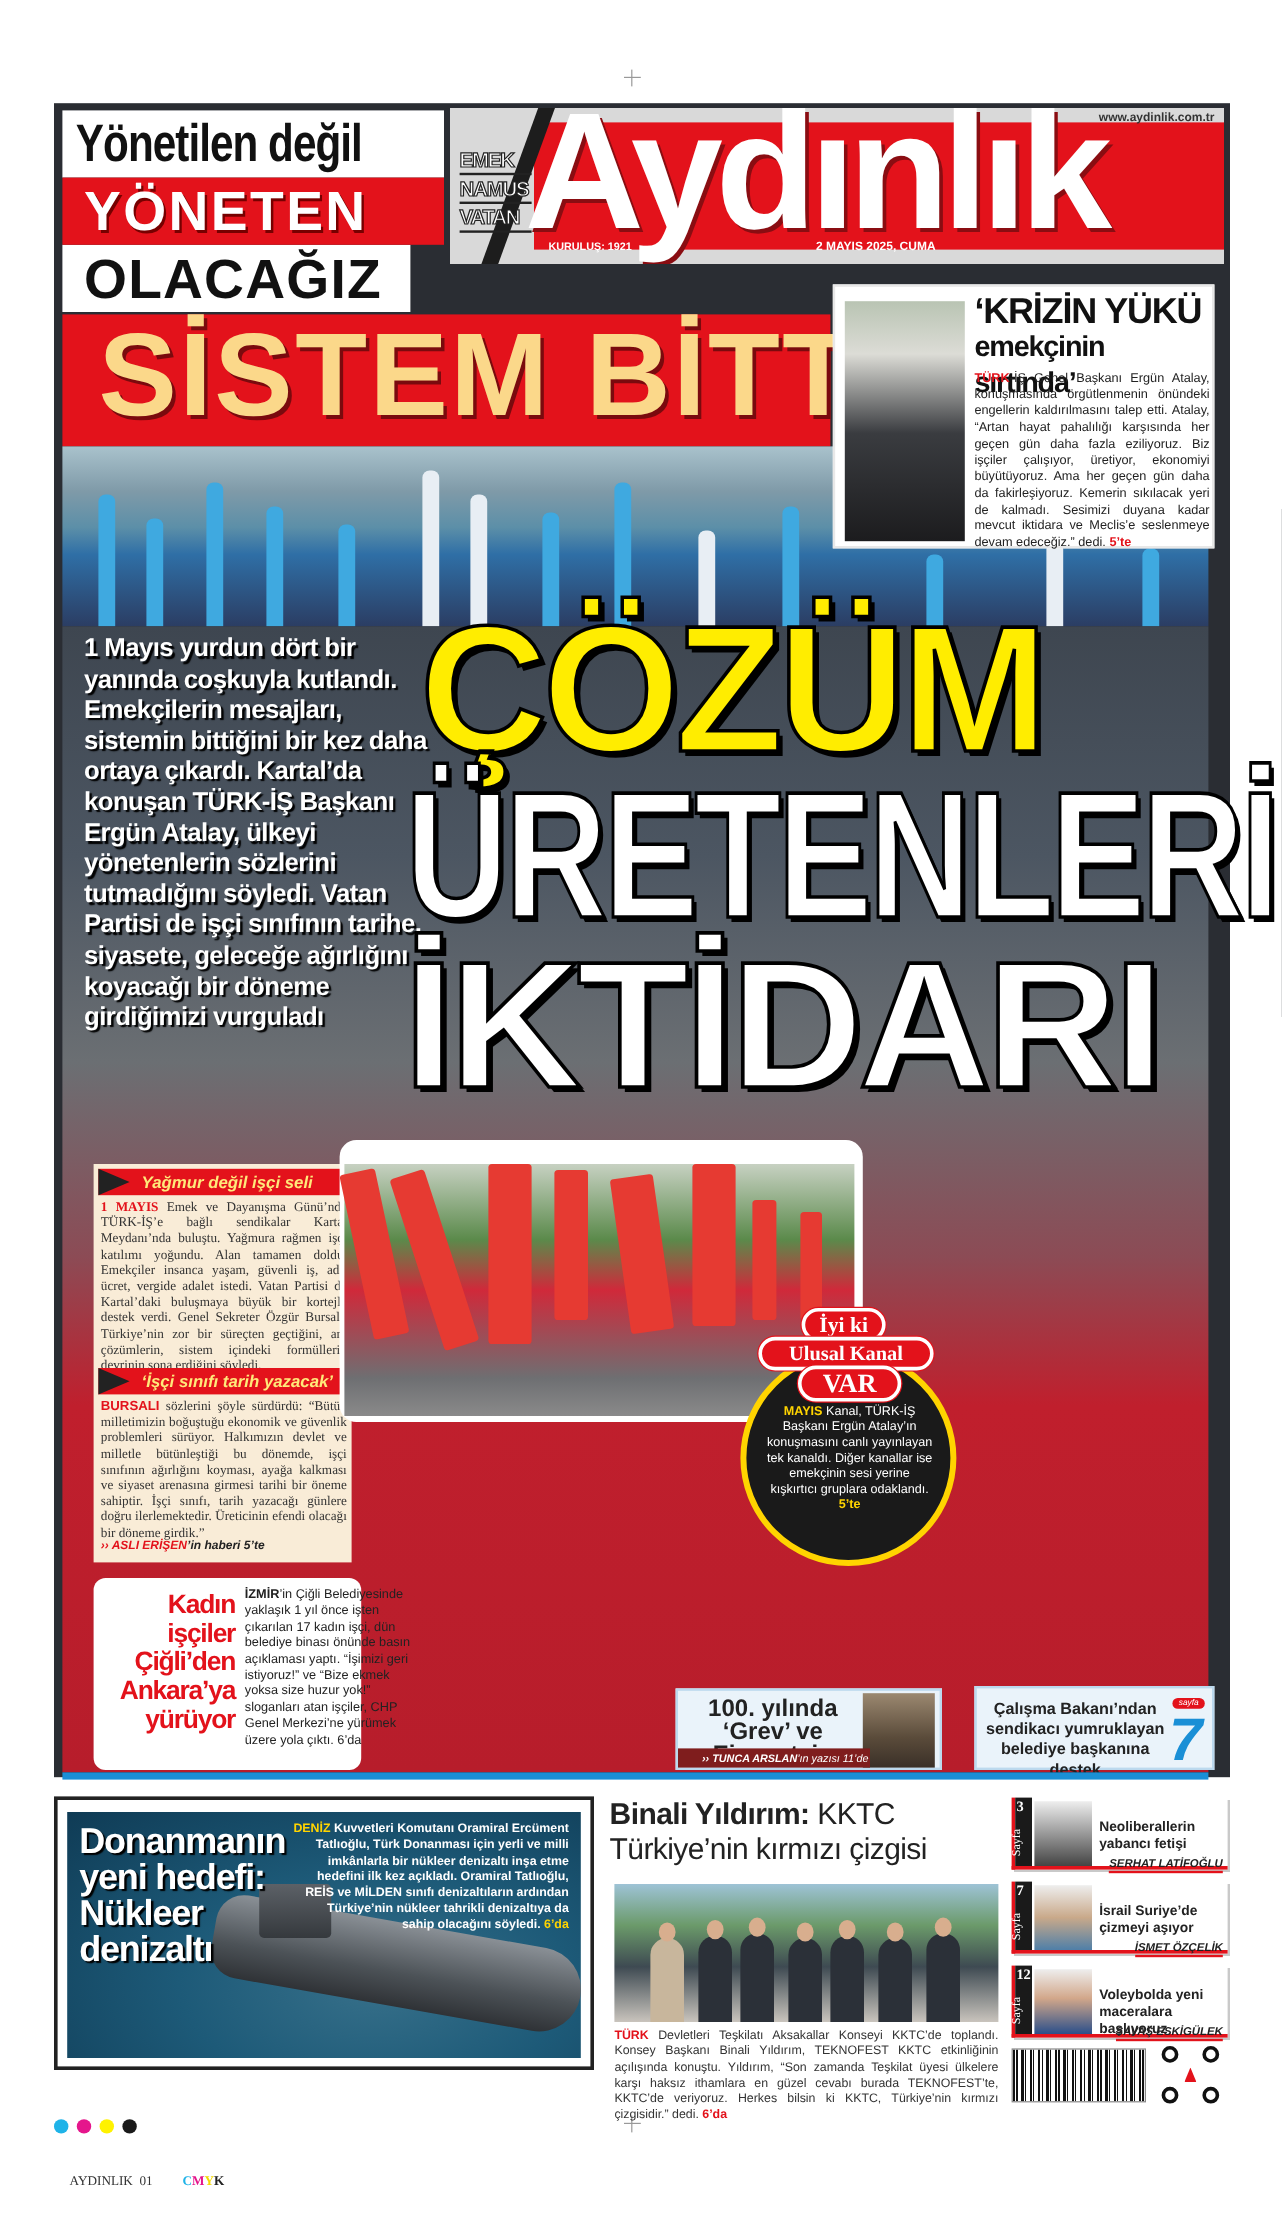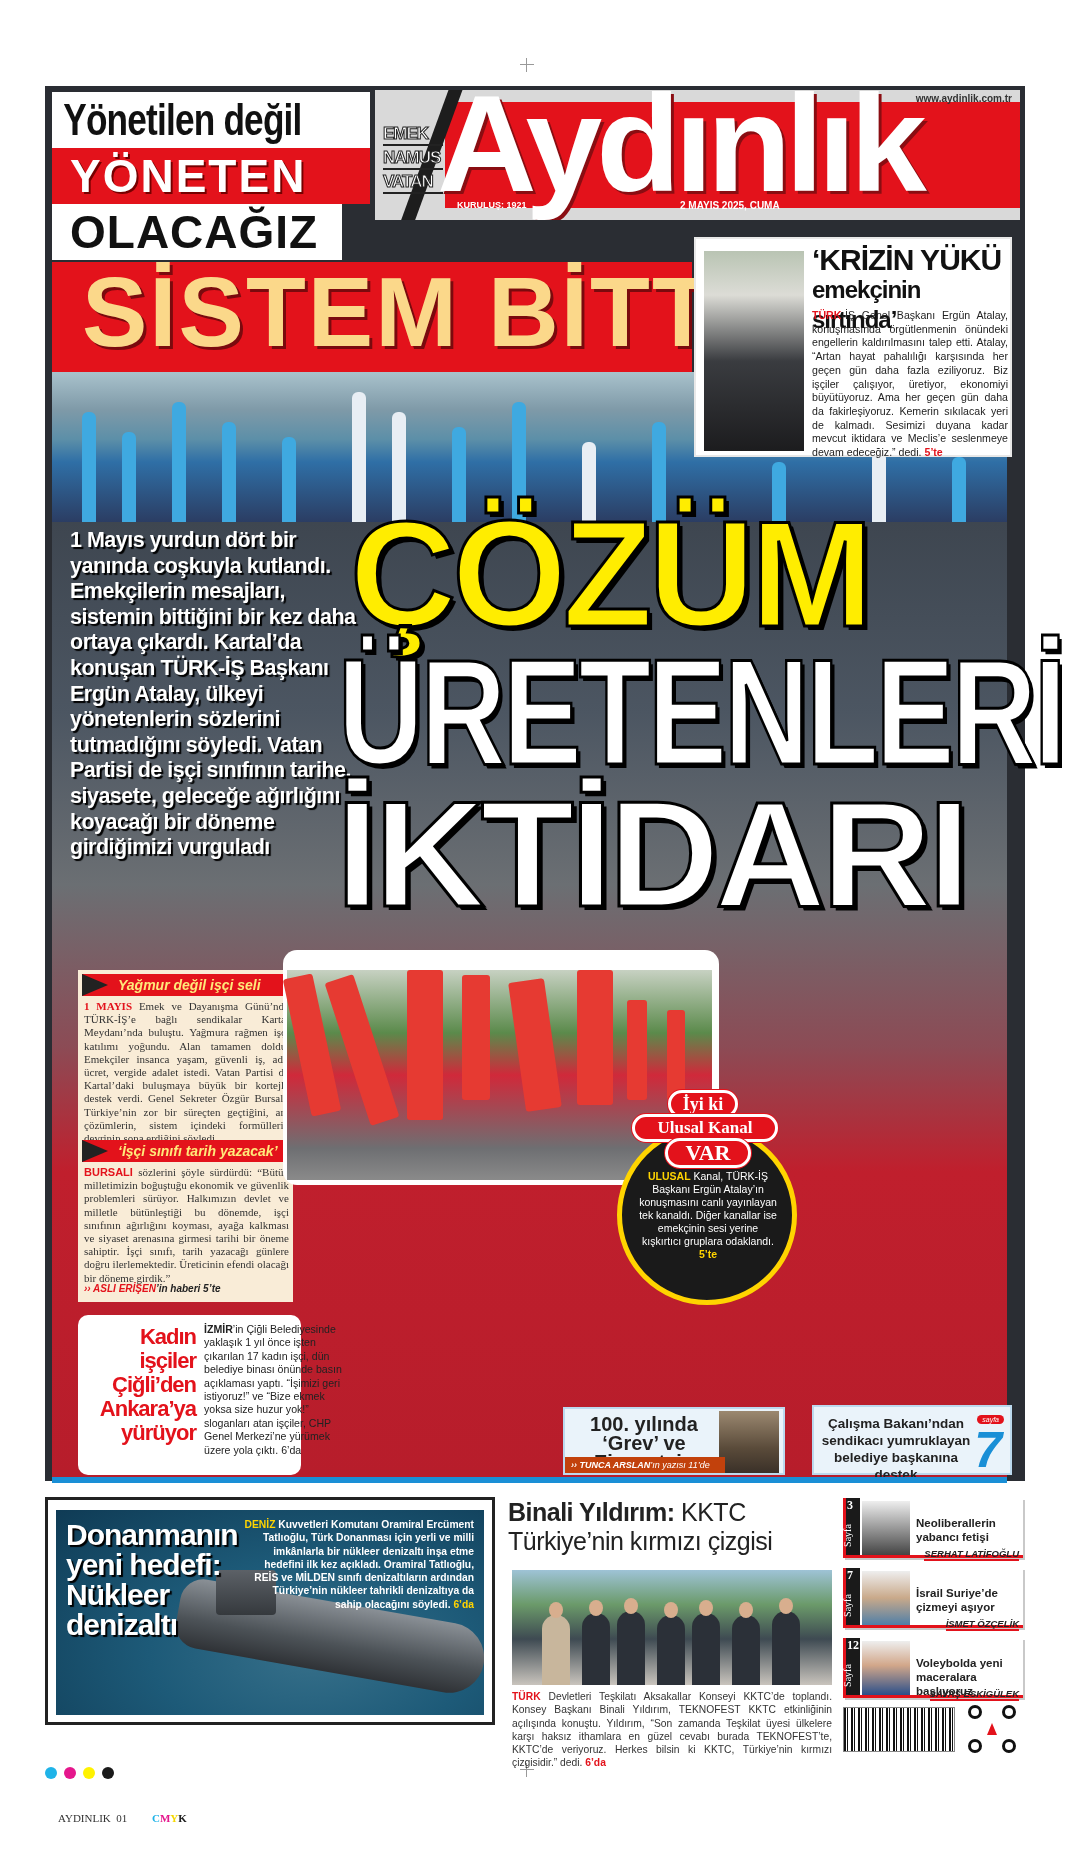--- a/index.html
+++ b/index.html
@@ -63,21 +63,21 @@
 .yel{color:#ffd400;font-weight:bold;}
 
 
 #kadin{left:78px;top:1315px;width:223px;height:160px;background:#fff;border-radius:10px;}
 #kadin-head{position:absolute;left:8px;top:10px;width:110px;text-align:right;font-weight:bold;color:#e3121b;font-size:22px;line-height:24px;letter-spacing:-1px;}
 #kadin-body{position:absolute;left:126px;top:8px;width:148px;font-size:10.6px;line-height:13.4px;color:#222;}
 
 
 #grev{left:563px;top:1407px;width:222px;height:68px;background:#eaf3fa;border:2px solid #bcd9ee;}
 #grev-title{position:absolute;left:4px;top:6px;width:150px;text-align:center;font-weight:bold;font-size:20px;line-height:19px;color:#222;}
-#grev-by{position:absolute;left:0;bottom:0;width:160px;height:16px;background:#c2410c;color:#fff;font-size:9px;font-style:italic;font-weight:bold;line-height:16px;padding-left:6px;}
+#grev-by{position:absolute;left:0;bottom:0;width:160px;height:16px;background:#7f1d1d;color:#fff;font-size:9px;font-style:italic;font-weight:bold;line-height:16px;padding-left:20px;}
 #grev-photo{position:absolute;right:4px;top:2px;width:60px;height:62px;background:linear-gradient(180deg,#9b8870,#5a4b3a 60%,#3a3028);}
 #sayfa7{left:812px;top:1405px;width:200px;height:70px;background:#eaf3fa;border:2px solid #bcd9ee;}
 #s7-text{position:absolute;left:2px;top:8px;width:160px;text-align:center;font-weight:bold;font-size:13.5px;line-height:17px;color:#222;}
 #s7-num{position:absolute;right:8px;top:14px;font-size:50px;font-weight:bold;color:#1a8fd6;font-style:italic;}
 #s7-pill{position:absolute;right:6px;top:8px;background:#e3121b;color:#fff;font-size:7px;font-style:italic;padding:1px 5px;border-radius:6px;}
 #blue-bar{left:52px;top:1477px;width:955px;height:6px;background:#1a8fd6;}
 
 
 #sub-box{left:45px;top:1497px;width:450px;height:228px;border:3px solid #222;background:#fff;}
 #sub-img{position:absolute;left:8px;top:10px;width:428px;height:205px;background:radial-gradient(ellipse at 60% 70%,#37708a 0%,#1d5a78 45%,#0f3b55 100%);overflow:hidden;}
@@ -209,21 +209,21 @@
     <div class="vflag" style="left:340px;top:30px;width:20px;height:100px;"></div>
     <div class="vflag" style="left:380px;top:40px;width:18px;height:90px;"></div>
   </div>
 </div>
 
 <div id="ulusal-circle" class="abs"></div>
 <div class="ul-pill abs" style="left:668px;top:1090px;width:70px;height:28px;font-size:18px;line-height:22px;">İyi ki</div>
 <div class="ul-pill abs" style="left:632px;top:1114px;width:146px;height:28px;font-size:17px;line-height:22px;">Ulusal Kanal</div>
 <div class="ul-pill abs" style="left:665px;top:1138px;width:86px;height:30px;font-size:22px;line-height:24px;">VAR</div>
 <div id="ulusal-text" class="abs">
-  <span class="yel">ULUSAL</span><span> Kanal, TÜRK-İŞ Başkanı Ergün Atalay’ın konuşmasını canlı yayınlayan tek kanaldı. Diğer kanallar ise emekçinin sesi yerine kışkırtıcı gruplara odaklandı.</span>
+  <span class="yel">MAYIS</span><span> Kanal, TÜRK-İŞ Başkanı Ergün Atalay’ın konuşmasını canlı yayınlayan tek kanaldı. Diğer kanallar ise emekçinin sesi yerine kışkırtıcı gruplara odaklandı.</span>
   <span class="yel">5’te</span>
 </div>
 
 <div id="kadin" class="abs">
   <div id="kadin-head">
     <div>Kadın</div>
     <div>işçiler</div>
     <div>Çiğli’den</div>
     <div>Ankara’ya</div>
     <div>yürüyor</div>

